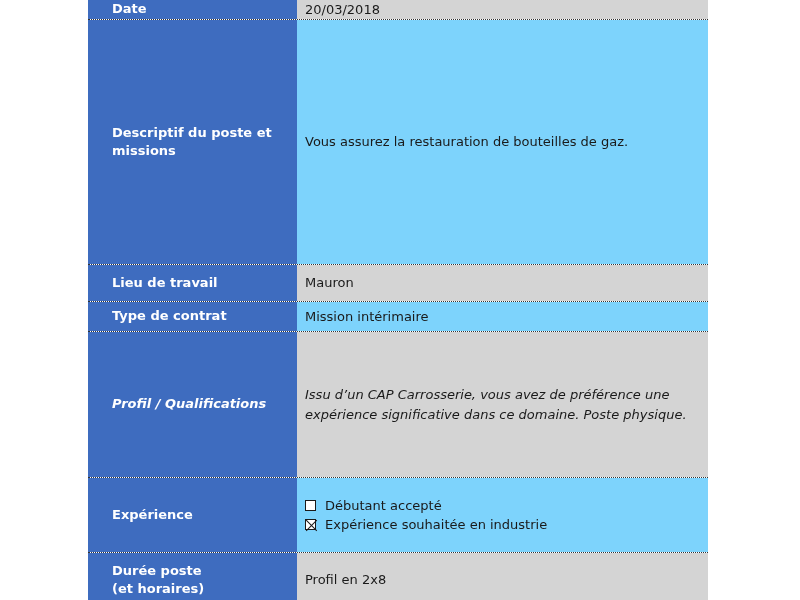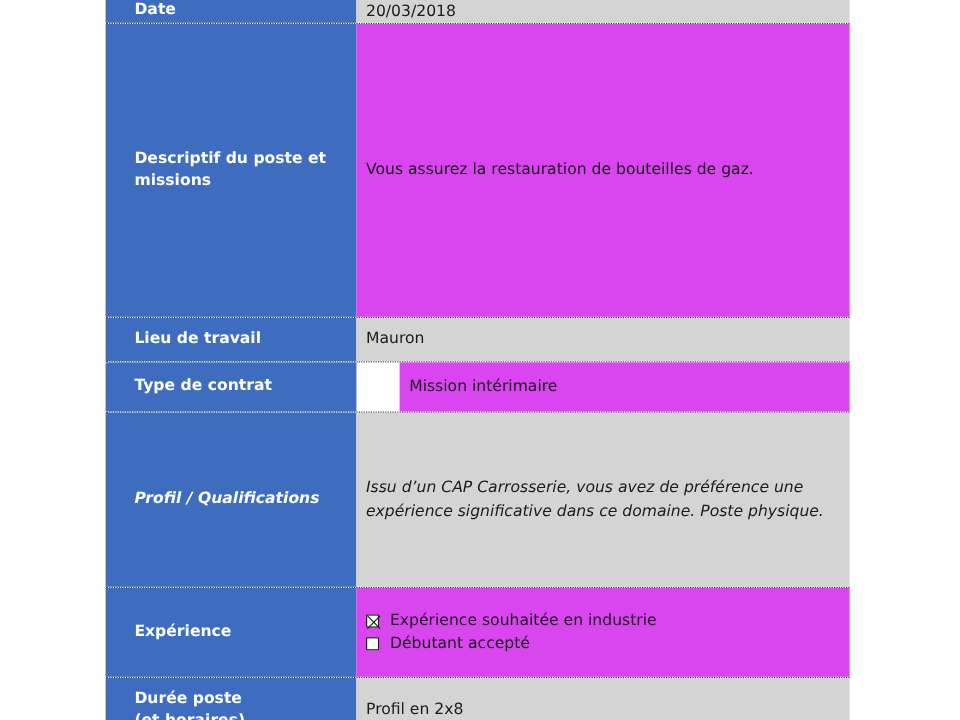--- a/index.html
+++ b/index.html
@@ -35,26 +35,26 @@
   }
   .cell-value {
     flex: 1;
     color: #1a1a1a;
     font-size: 13px;
     line-height: 20px;
     display: flex; align-items: center;
     padding: 2px 18px 2px 8px;
   }
   .shade-gray  { background: #D4D4D4; }
-  .shade-white { background: #d946ef; }
+  .shade-white { background: #7dd3fc; }
 
   .h-date    { height: 20px; }
   .h-descr   { height: 245px; }
   .h-lieu    { height: 37px; }
-  .h-type    { height: 42px; gap: 36px; }
+  .h-type    { height: 30px; }
   .h-profil  { height: 146px; font-style: italic; }
   .h-exp     { height: 75px; }
   .h-duree   { height: 55px; }
 
   .checkbox-group { display: flex; flex-direction: column; }
   .checkbox-line { display: flex; align-items: center; height: 19px; }
   .checkbox {
     width: 11px; height: 11px;
     border: 1.5px solid #1a1a1a;
     background: #ffffff;
@@ -103,26 +103,26 @@
     <div class="row h-profil">
       <div class="cell-label">Profil / Qualifications</div>
       <div class="cell-value shade-gray">Issu d’un CAP Carrosserie, vous avez de préférence une expérience significative dans ce domaine. Poste physique.</div>
     </div>
 
     <div class="row h-exp">
       <div class="cell-label">Expérience</div>
       <div class="cell-value shade-white">
         <div class="checkbox-group">
           <div class="checkbox-line">
+            <span class="checkbox"></span>
+            <span class="checkbox-label">Débutant accepté</span>
+          </div>
+          <div class="checkbox-line">
             <span class="checkbox checked"></span>
             <span class="checkbox-label">Expérience souhaitée en industrie</span>
-          </div>
-          <div class="checkbox-line">
-            <span class="checkbox"></span>
-            <span class="checkbox-label">Débutant accepté</span>
           </div>
         </div>
       </div>
     </div>
 
     <div class="row h-duree">
       <div class="cell-label">Durée poste
 (et horaires)</div>
       <div class="cell-value shade-gray">Profil en 2x8</div>
     </div>

